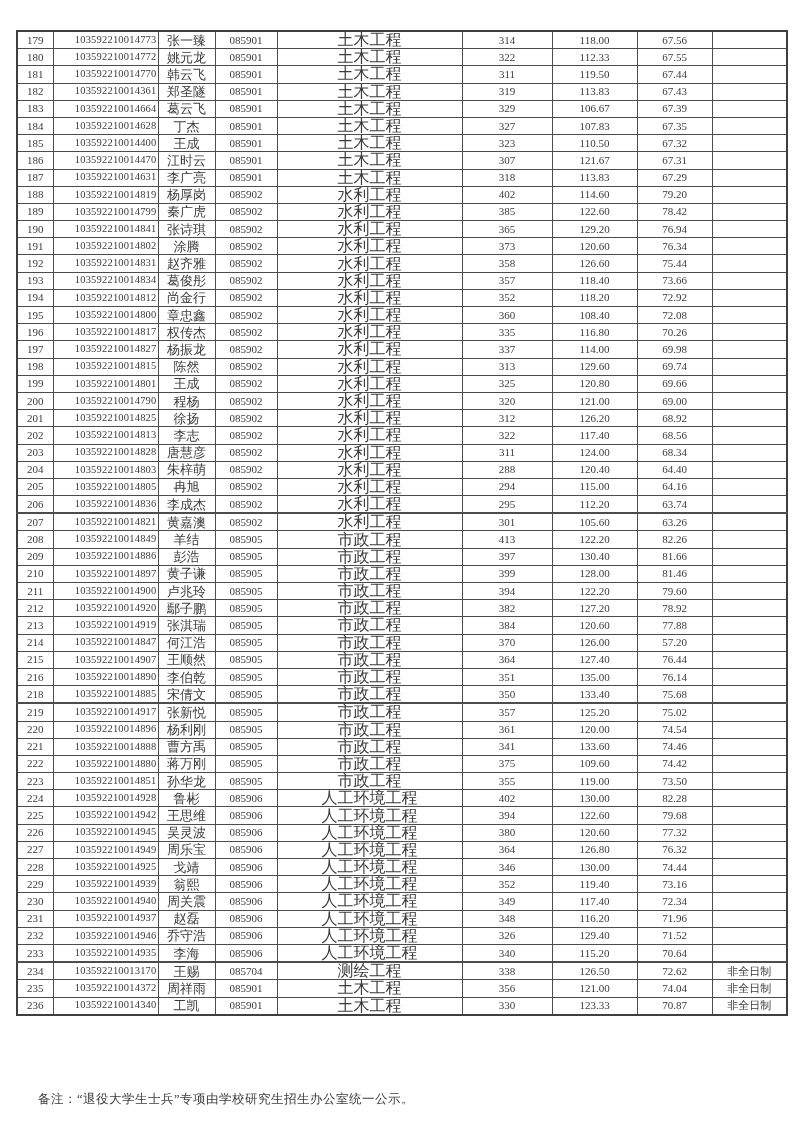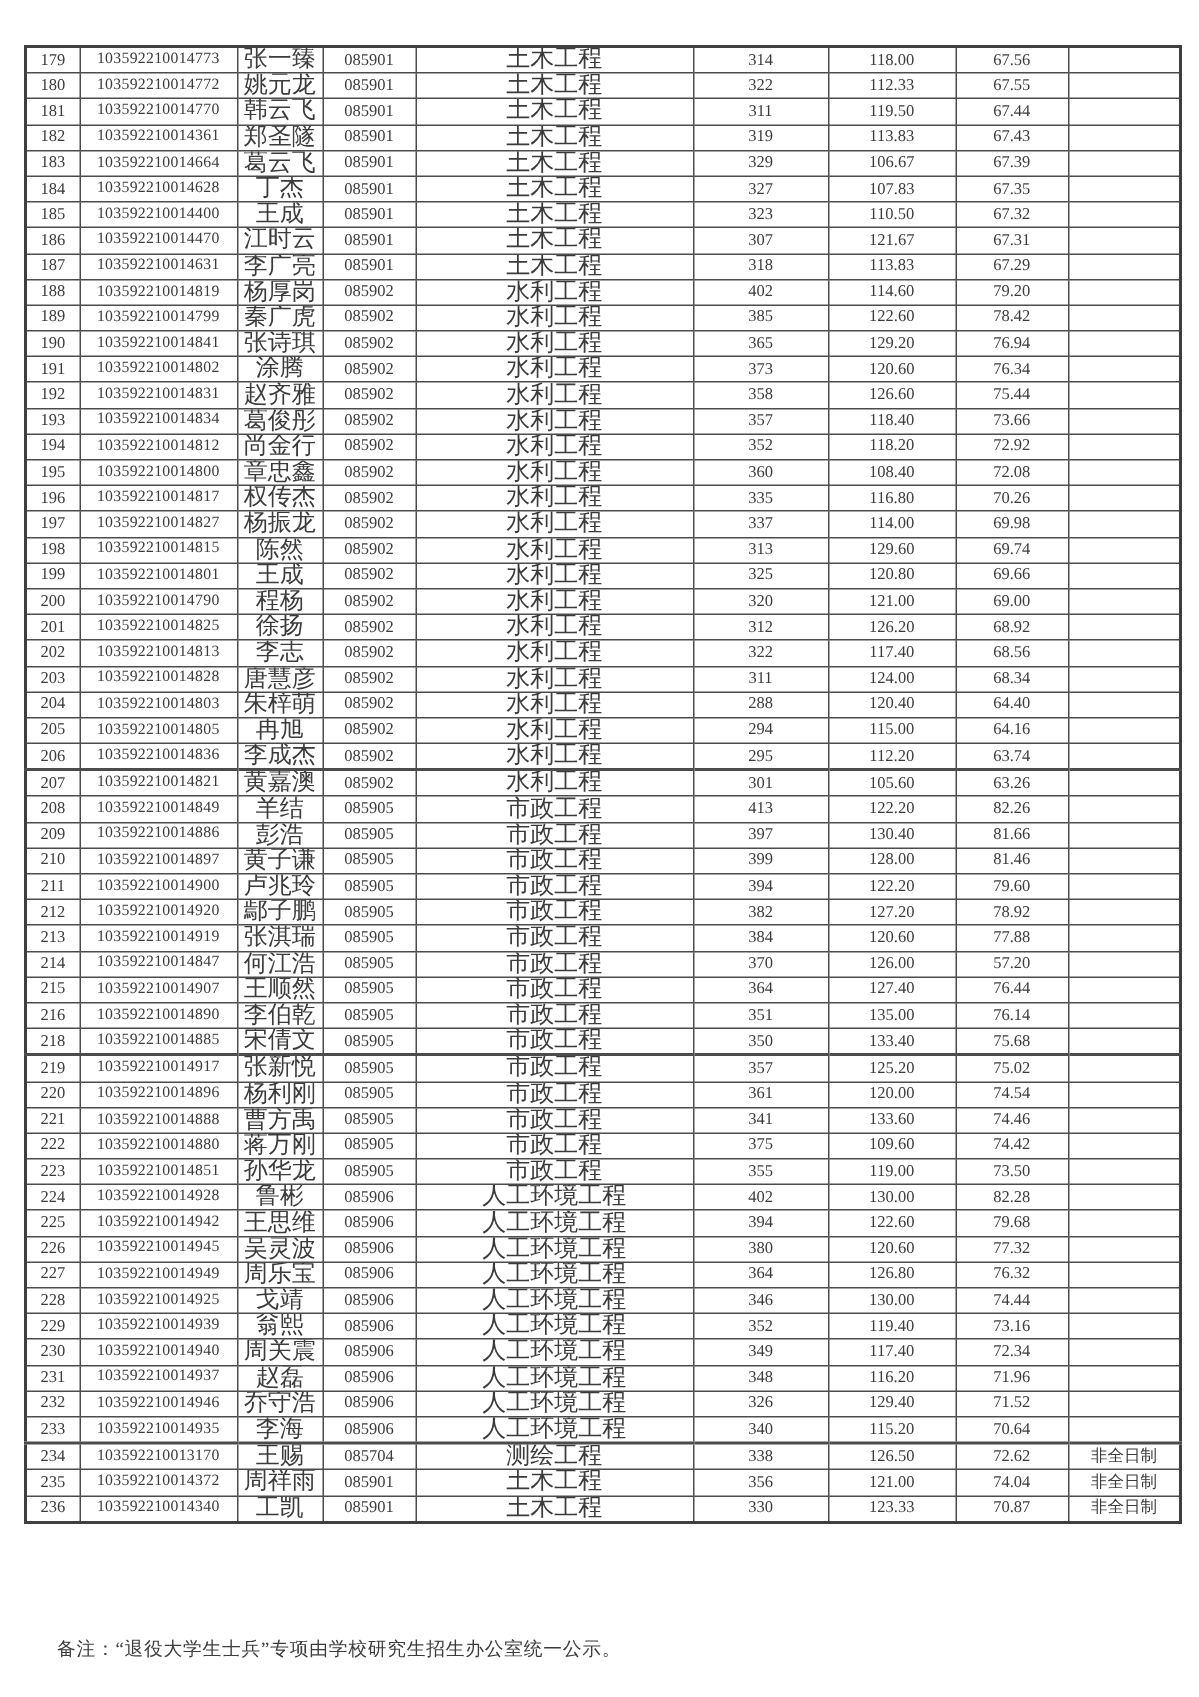--- a/index.html
+++ b/index.html
@@ -23,22 +23,22 @@
     height:16.2px;
     padding:0 1px;
     text-align:center;
     vertical-align:middle;
     font-size:11px;
     color:#3b3b3b;
     white-space:nowrap;
     overflow:hidden;
     line-height:1;
   }
-  table.scores td.c1{font-size:10.5px;letter-spacing:0.2px;}
-  table.scores td.c2{font-size:16px;}
+  table.scores td.c1{font-size:10.5px;letter-spacing:0.2px;text-align:right;}
+  table.scores td.c2{font-size:13px;}
   table.scores td.c4{font-size:16px;}
   table.scores tr.thick td{border-bottom-width:2px;}
   .note{
     position:absolute;left:38px;top:1059px;
     font-size:12.5px;color:#3b3b3b;
     letter-spacing:0.5px;
     white-space:nowrap;
     margin-top:32px;
   }
 </style>

